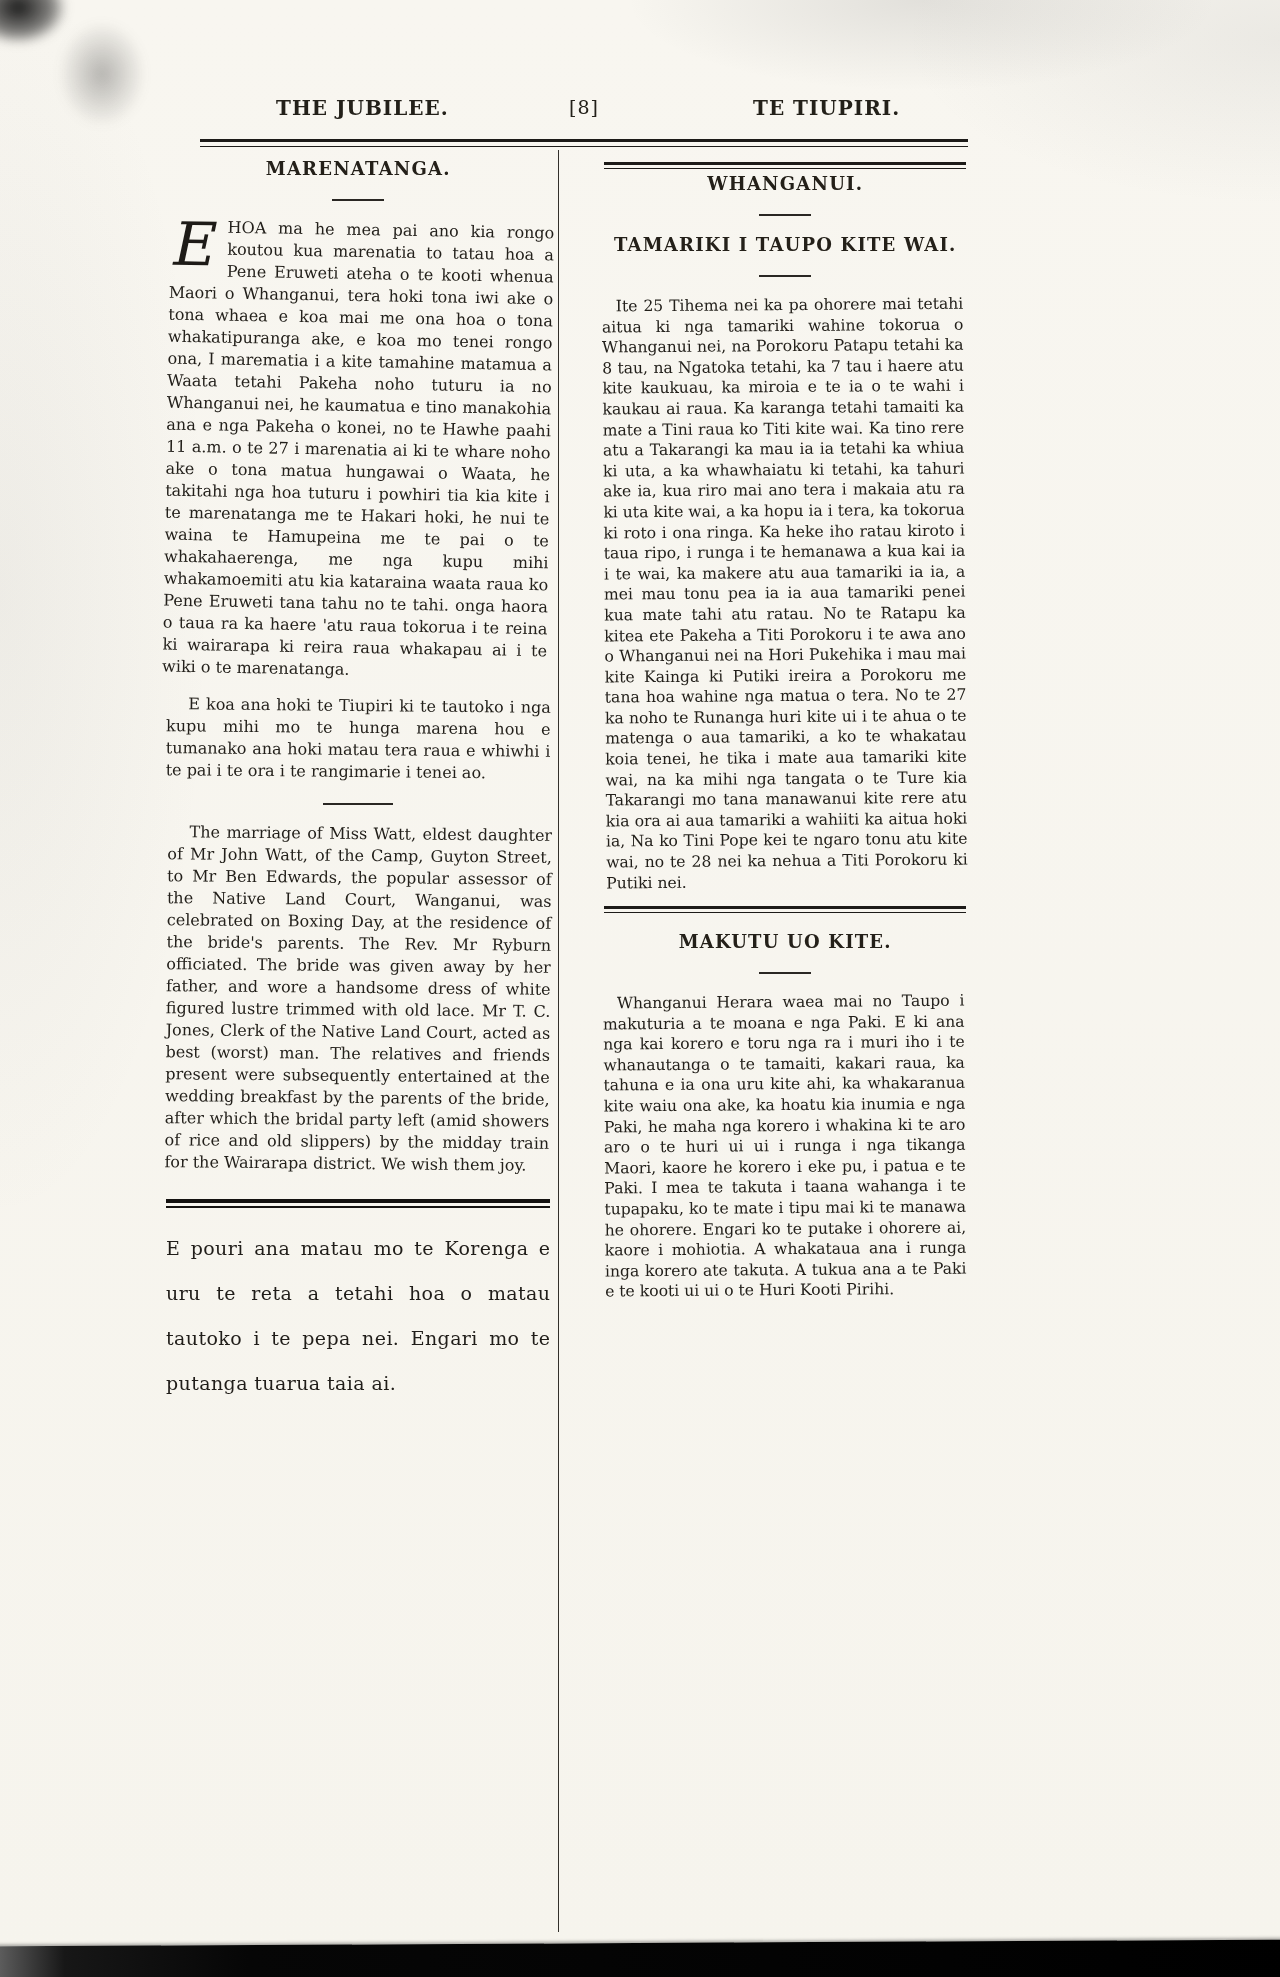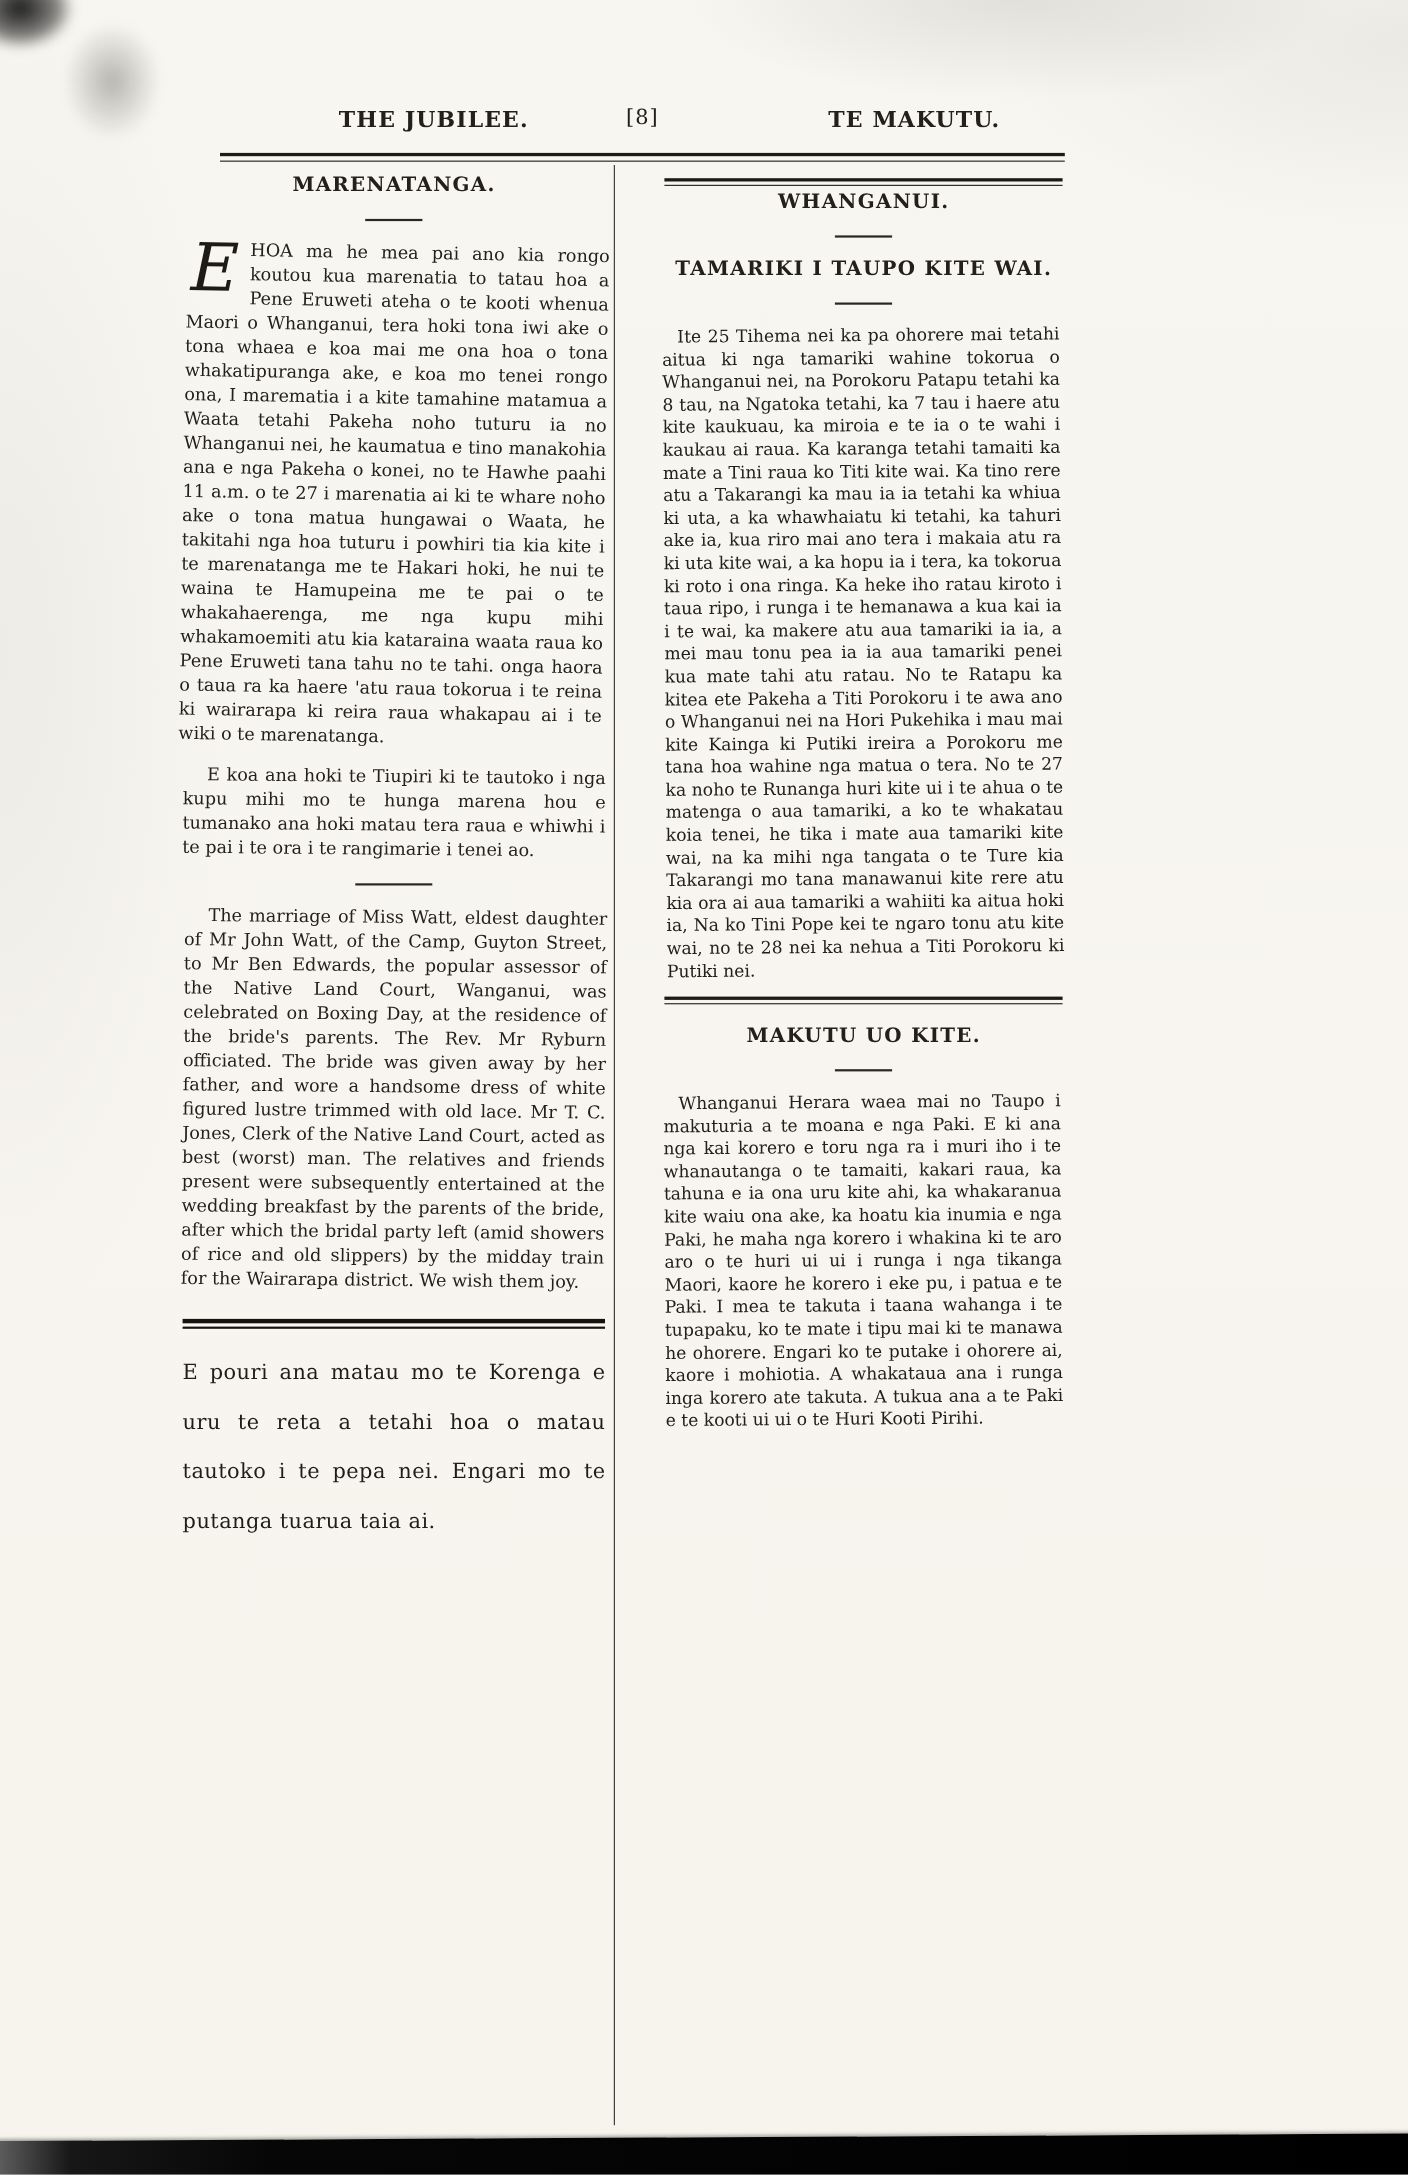--- a/index.html
+++ b/index.html
@@ -26,21 +26,21 @@
     filter: blur(5px);
   }
   
   .masthead {
     position: absolute; top: 96px; left: 200px; width: 768px; height: 38px;
   }
   .mast-left, .mast-center, .mast-right {
     position: absolute; top: 0;
     font-size: 20px; font-weight: bold; letter-spacing: 1px; color: #232019;
   }
-  .mast-left  { left: 108px; text-align: center; }
+  .mast-left  { left: 76px; text-align: center; }
   .mast-center{ left: 50%; transform: translateX(-50%); font-size: 19px; font-weight: normal; }
   .mast-right { left: 553px; }
   .header-rule {
     position: absolute; top: 139px; left: 200px; width: 768px; height: 4px;
     border-top: 3px solid #1d1b18; border-bottom: 1px solid #1d1b18;
   }
   
   .content {
     position: absolute; top: 150px; left: 166px; width: 800px; height: 1790px;
     display: flex;
@@ -109,21 +109,21 @@
 </head>
 <body>
 
 <div class="page">
 
   <div class="corner-smudge"></div>
 
   <header class="masthead">
     <span class="mast-left">THE JUBILEE.</span>
     <span class="mast-center">[8]</span>
-    <span class="mast-right">TE MAKUTU.</span>
+    <span class="mast-right">TE TIUPIRI.</span>
   </header>
   <div class="header-rule"></div>
 
   <div class="content">
 
     <div class="col-left">
       <h2 class="headline first">MARENATANGA.</h2>
       <div class="short-rule"></div>
 
       <p class="para tilt-cw">

